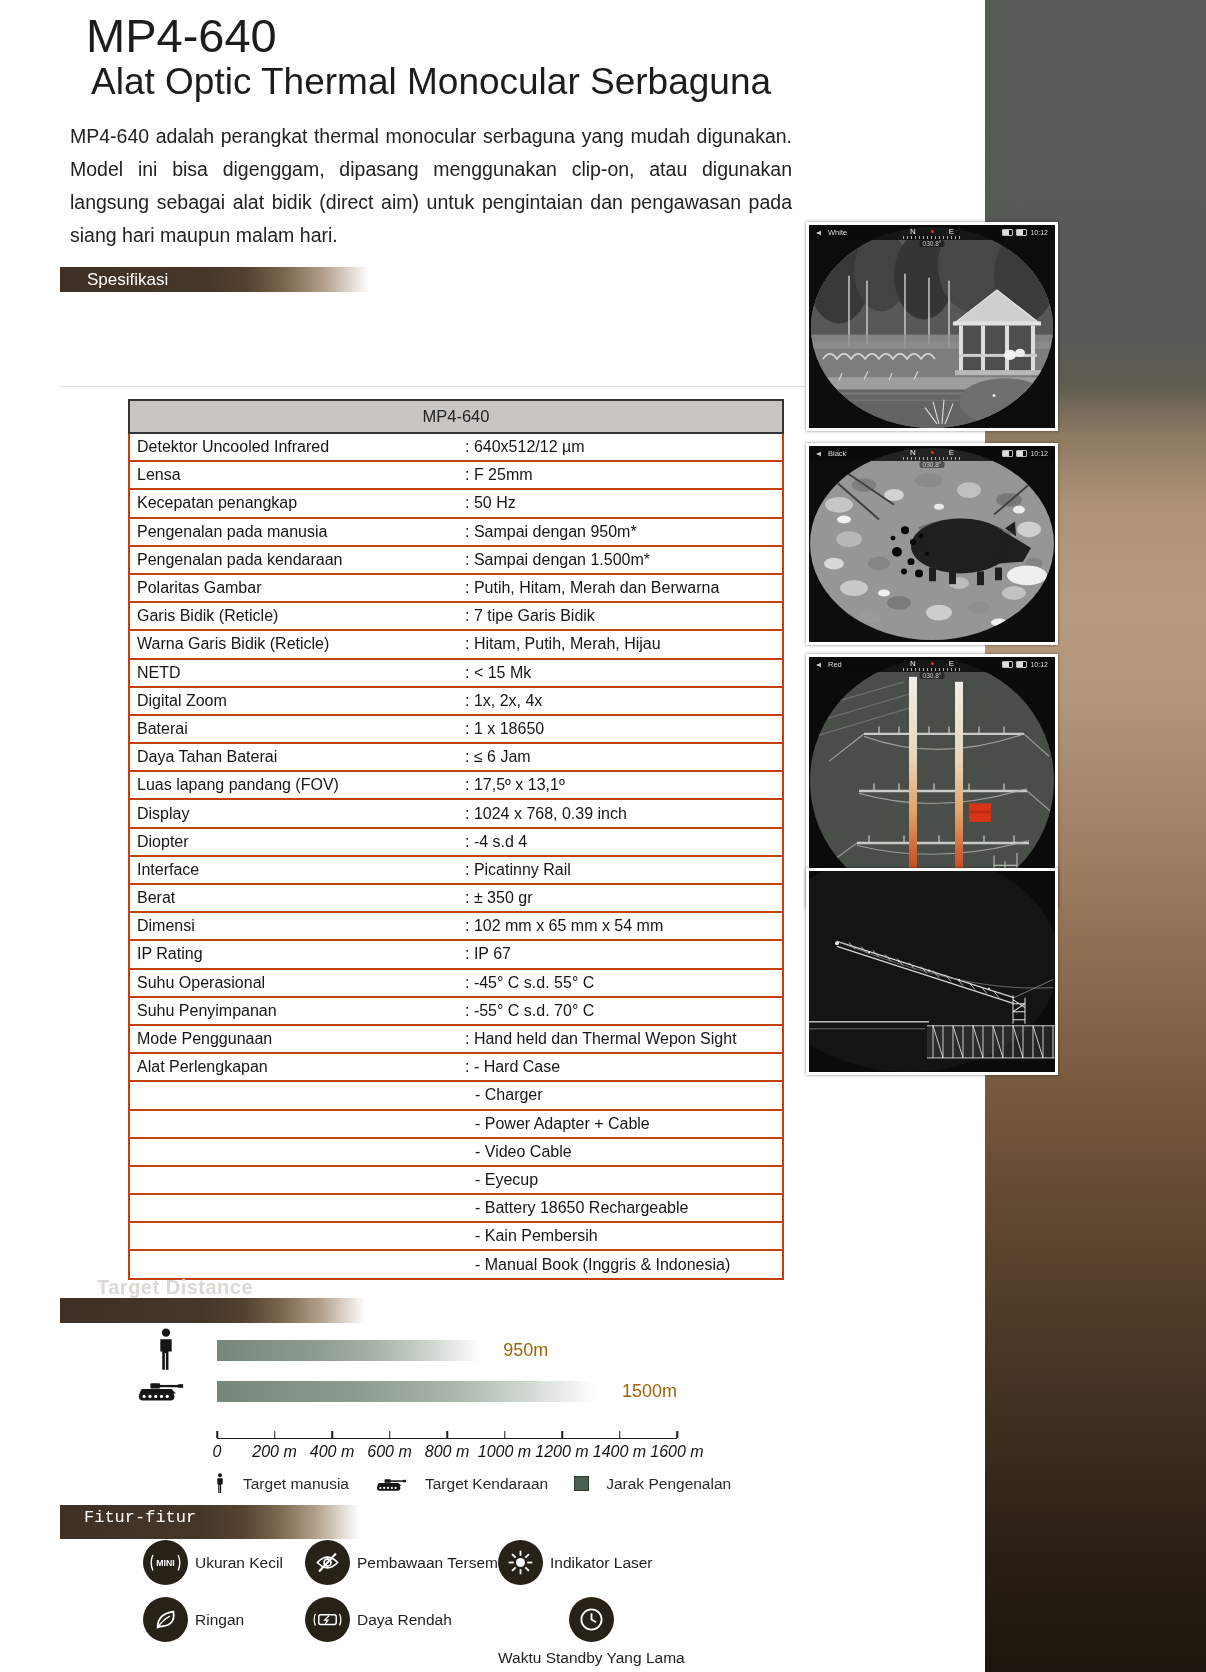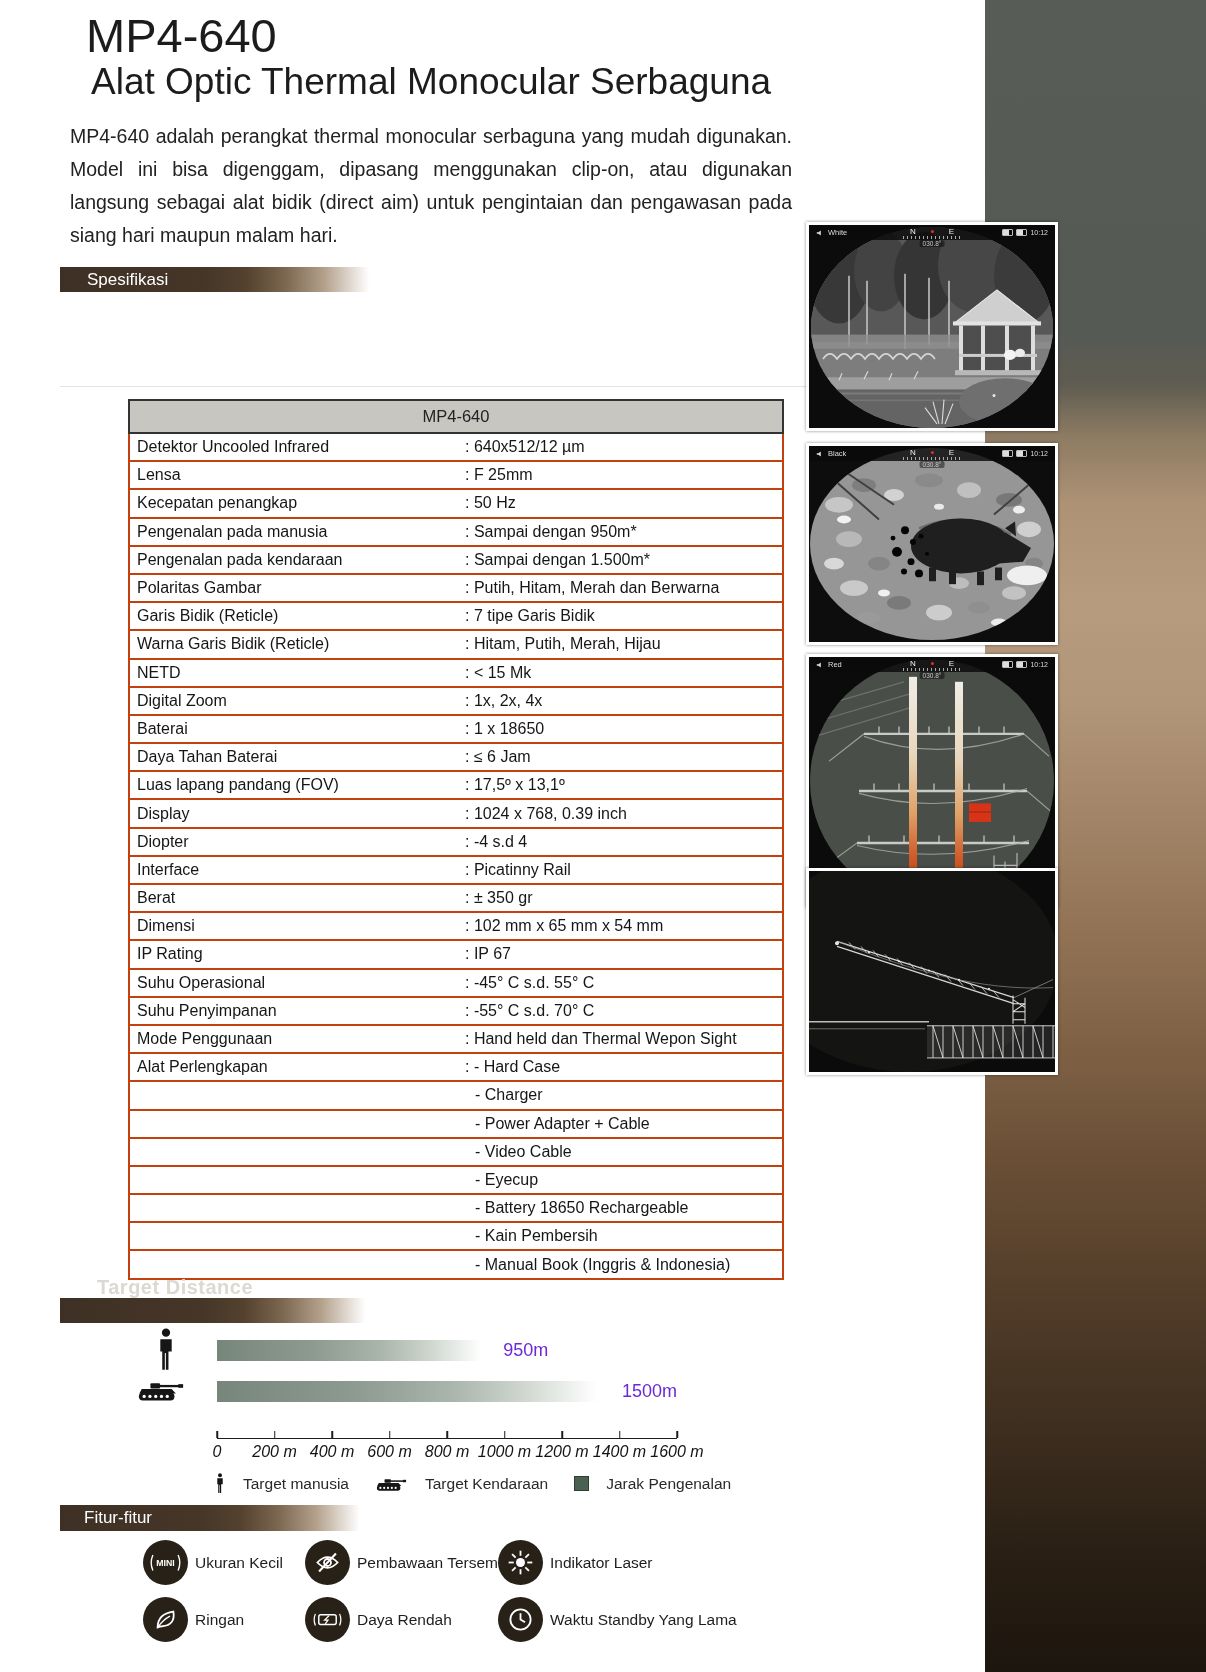--- a/index.html
+++ b/index.html
@@ -17,21 +17,21 @@
   .page-subtitle{position:absolute;left:91px;top:61px;font-size:37px;font-weight:400;color:#1c1c1c;margin:0;white-space:nowrap;}
   .desc{position:absolute;left:70px;top:120px;width:722px;font-size:19.5px;line-height:33px;
         text-align:justify;color:#222;margin:0;}
 
   
   .section-bar{position:absolute;height:25px;line-height:25px;color:#fff;font-size:17px;
     background:linear-gradient(90deg,#3e3024 0%,#453628 45%,#54422f 58%,#7c6750 70%,
       #b3a08b 82%,rgba(255,255,255,0) 96%);}
   .section-bar span{padding-left:27px;}
   .spes-bar{left:60px;top:267px;width:322px;}
-  .fitur-bar{left:60px;top:1505px;width:312px;height:26px;line-height:26px;}
+  .fitur-bar{left:60px;top:1505px;width:312px;height:34px;line-height:26px;font-family:Liberation Mono, monospace;}
   .fitur-bar span{padding-left:24px;}
   .range-divider{left:60px;top:1298px;width:318px;height:25px;}
 
   .pre-table-line{position:absolute;left:60px;top:386px;width:750px;height:1px;background:#e3e3e1;}
 
   
   .spec-table{position:absolute;left:128px;top:399px;width:656px;border-collapse:collapse;
     font-size:16px;color:#161616;table-layout:fixed;}
   .spec-table th{background:#c8c6c1;border:2px solid #333;height:29px;font-weight:400;
     font-size:16.5px;text-align:center;color:#222;}
@@ -46,39 +46,39 @@
 
   
   .bar-icon{position:absolute;}
   .icon-person-range{left:153px;top:1328px;}
   .icon-tank-range{left:136px;top:1378px;}
   .bar-track{position:absolute;left:217px;width:460px;height:21px;display:flex;align-items:center;}
   .track-human{top:1340px;}
   .track-tank{top:1381px;}
   .range-bar{height:100%;
     background:linear-gradient(90deg,#77867b 0%,#8d9a90 35%,#aab5ab 60%,#ced6ce 78%,rgba(255,255,255,0) 97%);}
-  .bar-label{margin-left:13px;font-size:18px;color:#6d28d9;white-space:nowrap;}
+  .bar-label{margin-left:13px;font-size:18px;color:#a16207;white-space:nowrap;}
 
   .axis{position:absolute;left:217px;top:1438px;width:460px;height:2px;border-top:1.6px solid #1c1c1c;}
   .ax-tick{position:absolute;top:-8px;width:1.5px;height:7px;background:#1c1c1c;transform:translateX(-50%);}
   .ax-label{position:absolute;top:4px;transform:translateX(-50%);font-style:italic;font-size:16px;
     color:#141414;white-space:nowrap;}
 
   .legend{position:absolute;left:214px;top:1473px;display:flex;gap:26px;align-items:center;
     font-size:15.5px;color:#2a2a2a;}
   .legend-item{display:flex;align-items:center;gap:17px;}
   .green-square{width:13px;height:13px;background:#4a6050;border:1px solid #2c3f31;display:inline-block;}
 
   
   .feature{position:absolute;display:flex;align-items:center;gap:7px;}
   .fcircle{width:45px;height:45px;border-radius:50%;background:#282118;display:flex;
     align-items:center;justify-content:center;flex:none;}
   .flabel{font-size:15.5px;color:#1e1e1e;white-space:nowrap;}
   .f1{left:143px;top:1540px;} .f2{left:305px;top:1540px;} .f3{left:498px;top:1540px;}
-  .f4{left:143px;top:1597px;} .f5{left:305px;top:1597px;} .f6{left:498px;top:1597px;}
+  .f4{left:143px;top:1597px;} .f5{left:305px;top:1597px;} .f6{left:498px;top:1597px;flex-direction:column;}
 
   
   .tframe{position:absolute;left:806px;width:252px;background:#000;border:3px solid #fff;
     box-shadow:0 0 3px rgba(0,0,0,.45);box-sizing:border-box;}
   .t1{top:222px;height:209px;} .t2{top:443px;height:202px;}
   .t3{top:654px;height:254px;} .t4{top:868px;height:207px;}
   .tframe > svg{display:block;width:100%;height:100%;}
   .tstatus{position:absolute;top:0;left:0;right:0;height:15px;background:rgba(10,10,10,.82);
     display:flex;align-items:center;justify-content:space-between;padding:0 7px;color:#ddd;font-size:7.5px;}
   .ts-left{display:flex;align-items:center;gap:4px;}

